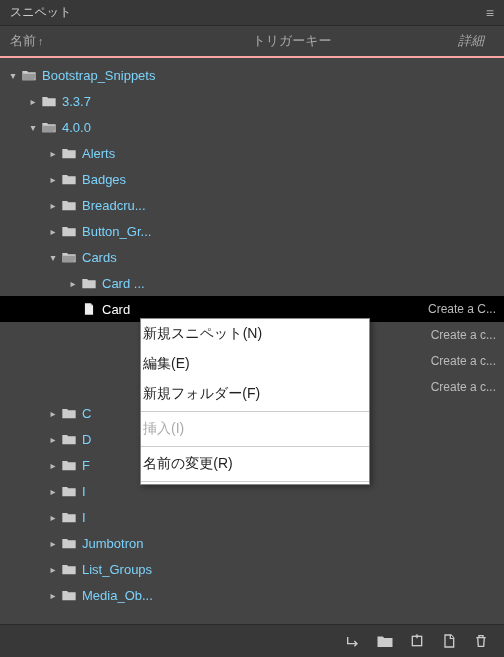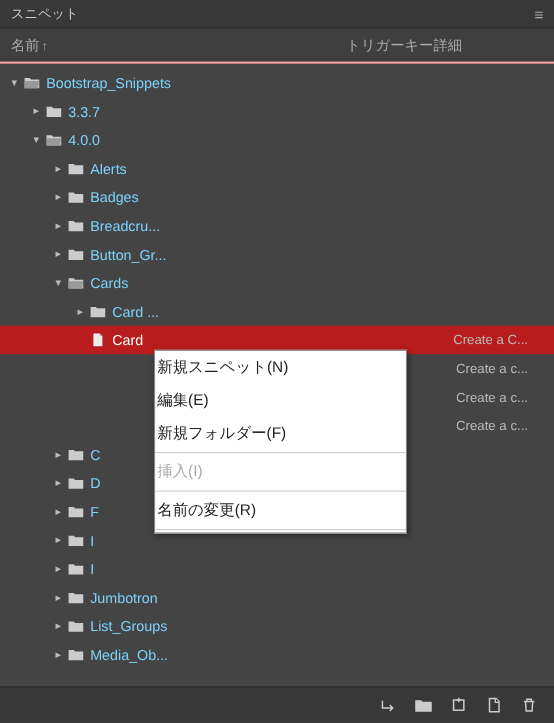--- a/index.html
+++ b/index.html
@@ -37,38 +37,38 @@
   }
   .header-row {
     display: flex;
     padding: 6px 10px;
     color: #aaa;
     font-size: 13px;
     border-bottom: 2px solid #fca5a5;
     background: #3f3f3f;
   }
   .header-row .col-name { flex: 0 0 180px; }
-  .header-row .col-trigger { flex: 1; text-align: right; }
-  .header-row .col-detail { flex: 0 0 100px; padding-right: 10px; }
+  .header-row .col-trigger { flex: 1; text-align: center; }
+  .header-row .col-detail { flex: 0 0 100px; text-align: right; padding-right: 10px; font-style: italic; }
   .arrow-up { font-size: 11px; margin-left: 2px; }
   .tree {
     flex: 1;
     overflow: auto;
     padding-top: 4px;
     background: #444;
   }
   .tree-row {
     display: flex;
     align-items: center;
     height: 26px;
     padding-left: 6px;
     white-space: nowrap;
   }
   .tree-row.selected {
-    background: #b91c1c;
+    background: #000000;
     color: #fff;
   }
   .tree-row .indent { display: inline-block; }
   .twisty {
     width: 14px;
     display: inline-flex;
     justify-content: center;
     align-items: center;
     color: #bbb;
     cursor: pointer;
@@ -80,21 +80,21 @@
     width: 18px;
     justify-content: center;
     align-items: center;
     margin-right: 4px;
   }
   .icon svg { width: 16px; height: 14px; }
   .label { flex: 0 0 auto; color: #7dd3fc; }
   .tree-row.selected .label { color: #fff; }
   .detail-col {
     margin-left: auto;
-    padding-right: 24px;
+    padding-right: 8px;
     color: #bbb;
     font-size: 12px;
     overflow: hidden;
     text-overflow: ellipsis;
     max-width: 120px;
   }
   .context-menu {
     position: absolute;
     background: #fff;
     color: #222;

